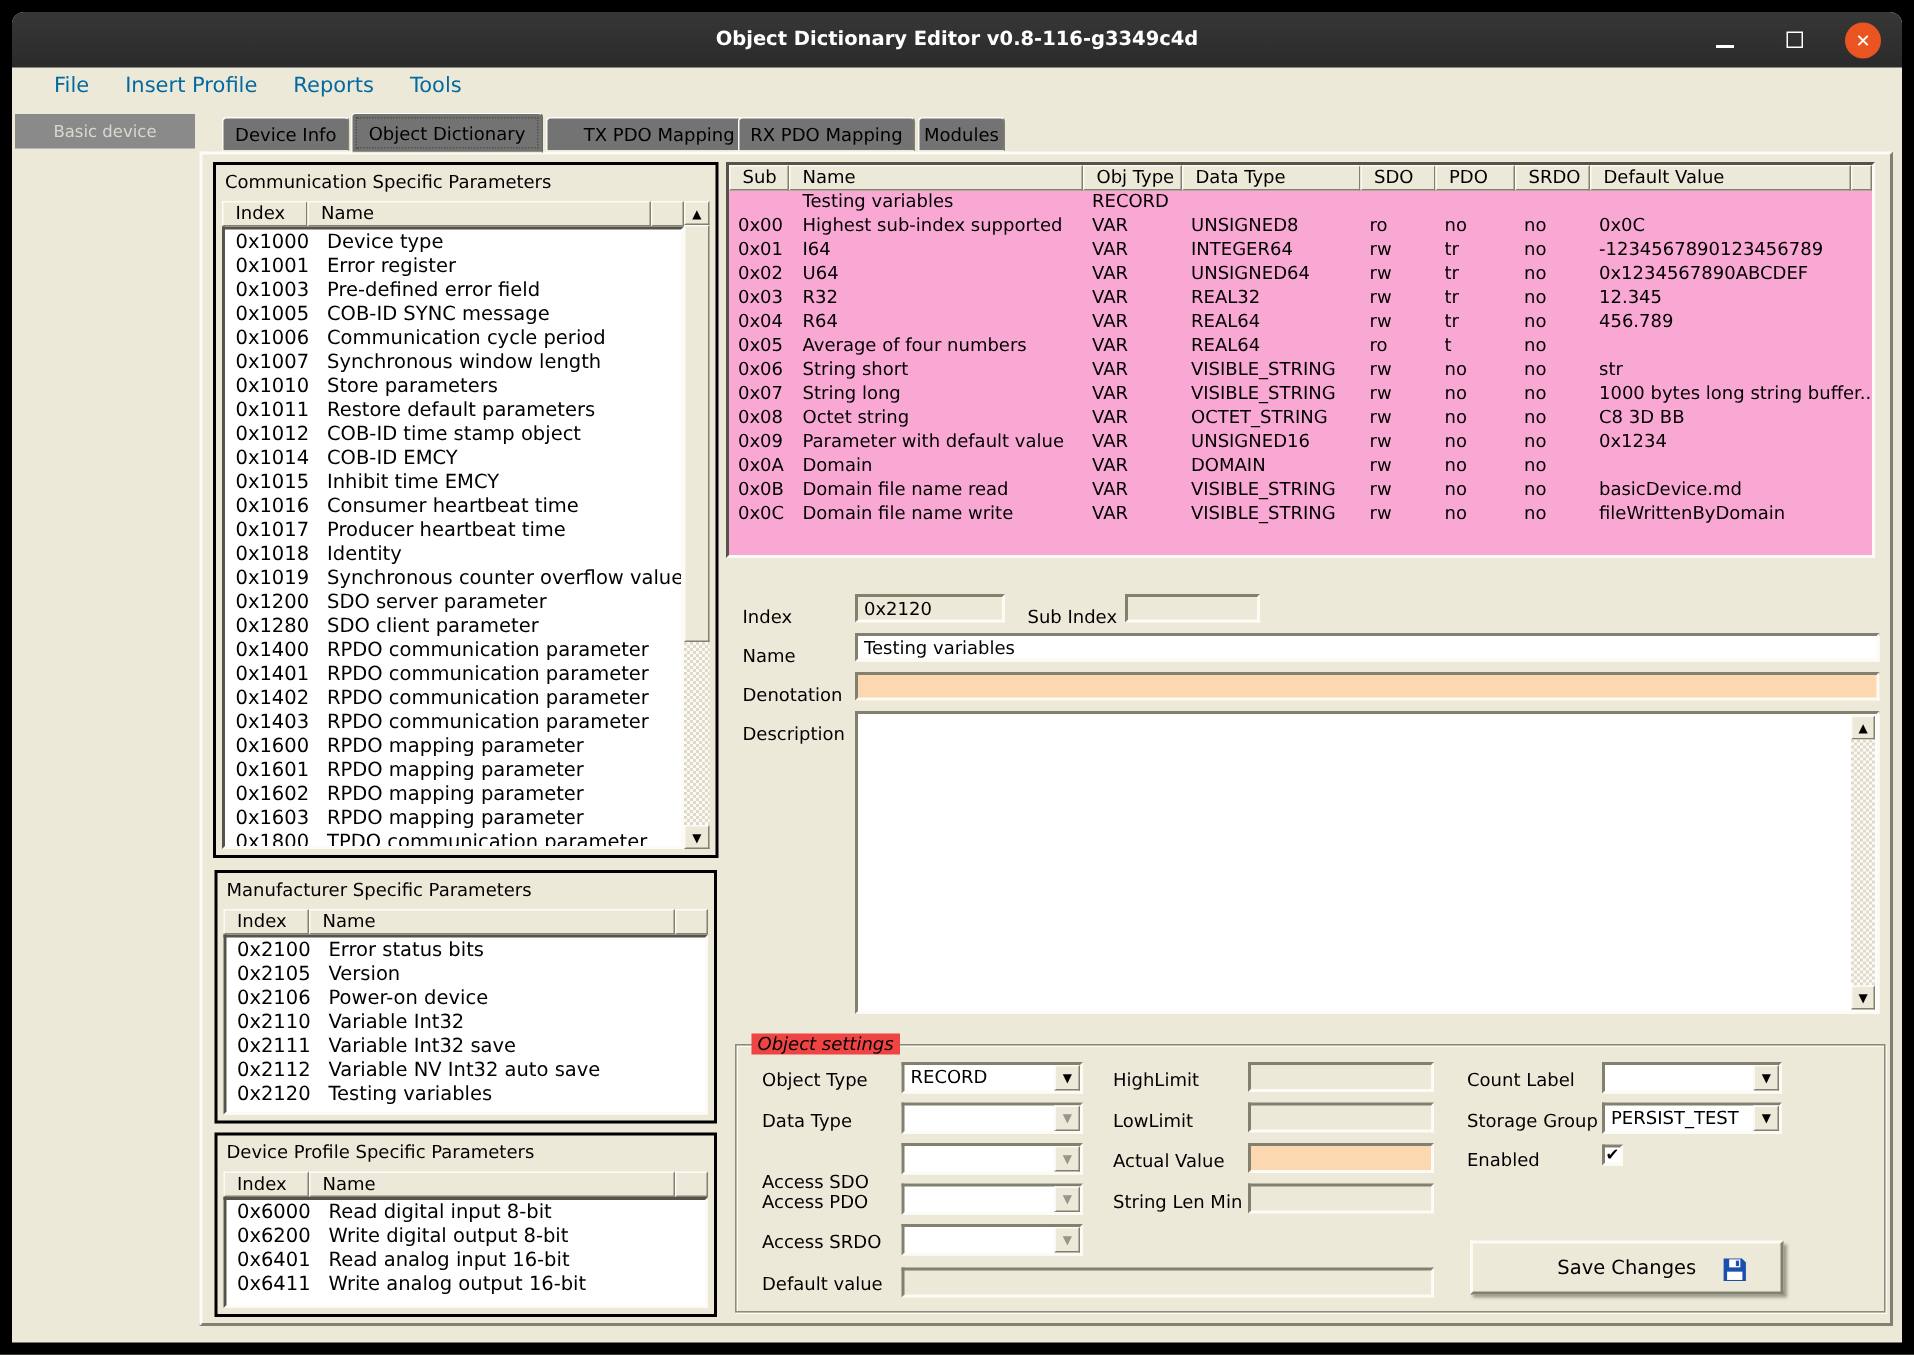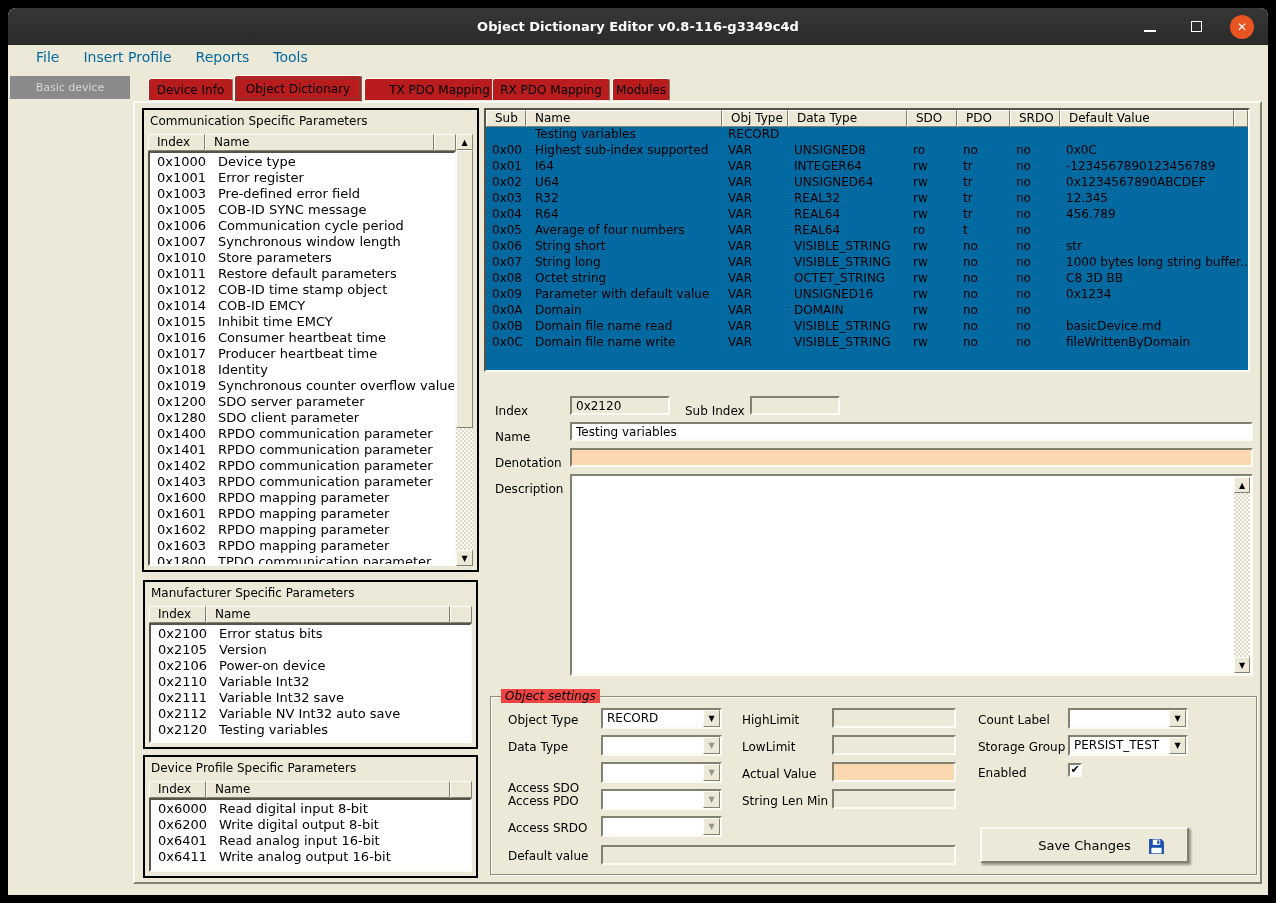--- a/index.html
+++ b/index.html
@@ -24,21 +24,21 @@
   .menubar { height:30px; display:flex; padding-left:16px; font-size:14px; color:#0369a1; }
   .menu-item { padding:4px 12px; cursor:default; }
 
   
   .main { position:relative; height:820px; }
   .sidebar { position:absolute; left:0; top:0; width:125px; height:812px; background:#ECE9D8; }
   .device-tab { position:absolute; left:2px; top:1px; width:120px; height:23px; background:#8A8A8A;
                 color:#D9D7CF; font-size:11px; display:flex; align-items:center; justify-content:center; }
 
   
-  .tab { position:absolute; height:23px; top:3px; background:#b91c1c;
+  .tab { position:absolute; height:23px; top:3px; background:#737373;
          border:1px solid; border-color:#FCFBF6 #82806F #ECE9D8 #FCFBF6; border-radius:3px 3px 0 0;
          display:flex; align-items:center; justify-content:center; font-size:12px; z-index:1; cursor:default; }
   .tab.selected { top:0; height:27px; z-index:3; outline:1px dotted #55534A; outline-offset:-4px;
                   border-color:#FCFBF6 #6E6C60 #ECE9D8 #FCFBF6; }
 
   .pane { position:absolute; left:125px; top:26px; width:1129px; height:783px; background:#ECE9D8;
           border:2px solid; border-color:#FCFBF6 #82806F #82806F #FCFBF6; z-index:2; }
   .entry { border:2px solid; border-color:#82806F #FCFBF6 #FCFBF6 #82806F; background:#ECE9D8;
            font-size:12px; padding:1px 4px; line-height:14px; white-space:nowrap; overflow:hidden; }
   .entry.white { background:#fff; }
@@ -59,21 +59,21 @@
   .lrow .li { padding-left:7px; } .lrow .ln { padding-left:8px; overflow:hidden; }
 
   
   .sb { width:17px; display:flex; flex-direction:column; }
   .sb-btn { height:16px; border:1px solid; border-color:#FCFBF6 #82806F #82806F #FCFBF6; background:#ECE9D8;
             display:flex; align-items:center; justify-content:center; font-size:8px; color:#000; }
   .sb-thumb { border:1px solid; border-color:#FCFBF6 #82806F #82806F #FCFBF6; background:#ECE9D8; }
   .sb-track { flex:1; background:repeating-conic-gradient(#FBFAF3 0% 25%, #DEDBCD 0% 50%) 0 0 / 4px 4px; }
 
   
-  .otable { position:absolute; left:349px; top:5px; width:766px; height:264px; background:#0369a1;
+  .otable { position:absolute; left:349px; top:5px; width:766px; height:264px; background:#f9a8d4;
             border:2px solid; border-color:#55534A #FCFBF6 #FCFBF6 #55534A; overflow:hidden; }
   .ot-header { display:grid; grid-template-columns:40px 196px 66px 119px 50px 53px 50px 174px 14px; height:17px; }
   .ot-row { display:grid; grid-template-columns:40px 196px 66px 119px 50px 53px 50px 174px 14px;
             height:16px; font-size:12px; line-height:15px; white-space:nowrap; cursor:default; }
   .ot-row > div { padding-left:6px; }
   .ot-row > .cname { padding-left:9px; overflow:hidden; }
   .ot-row > .cdef { overflow:visible; }
 
   
   .flabel { position:absolute; font-size:12px; line-height:14px; white-space:nowrap; }

